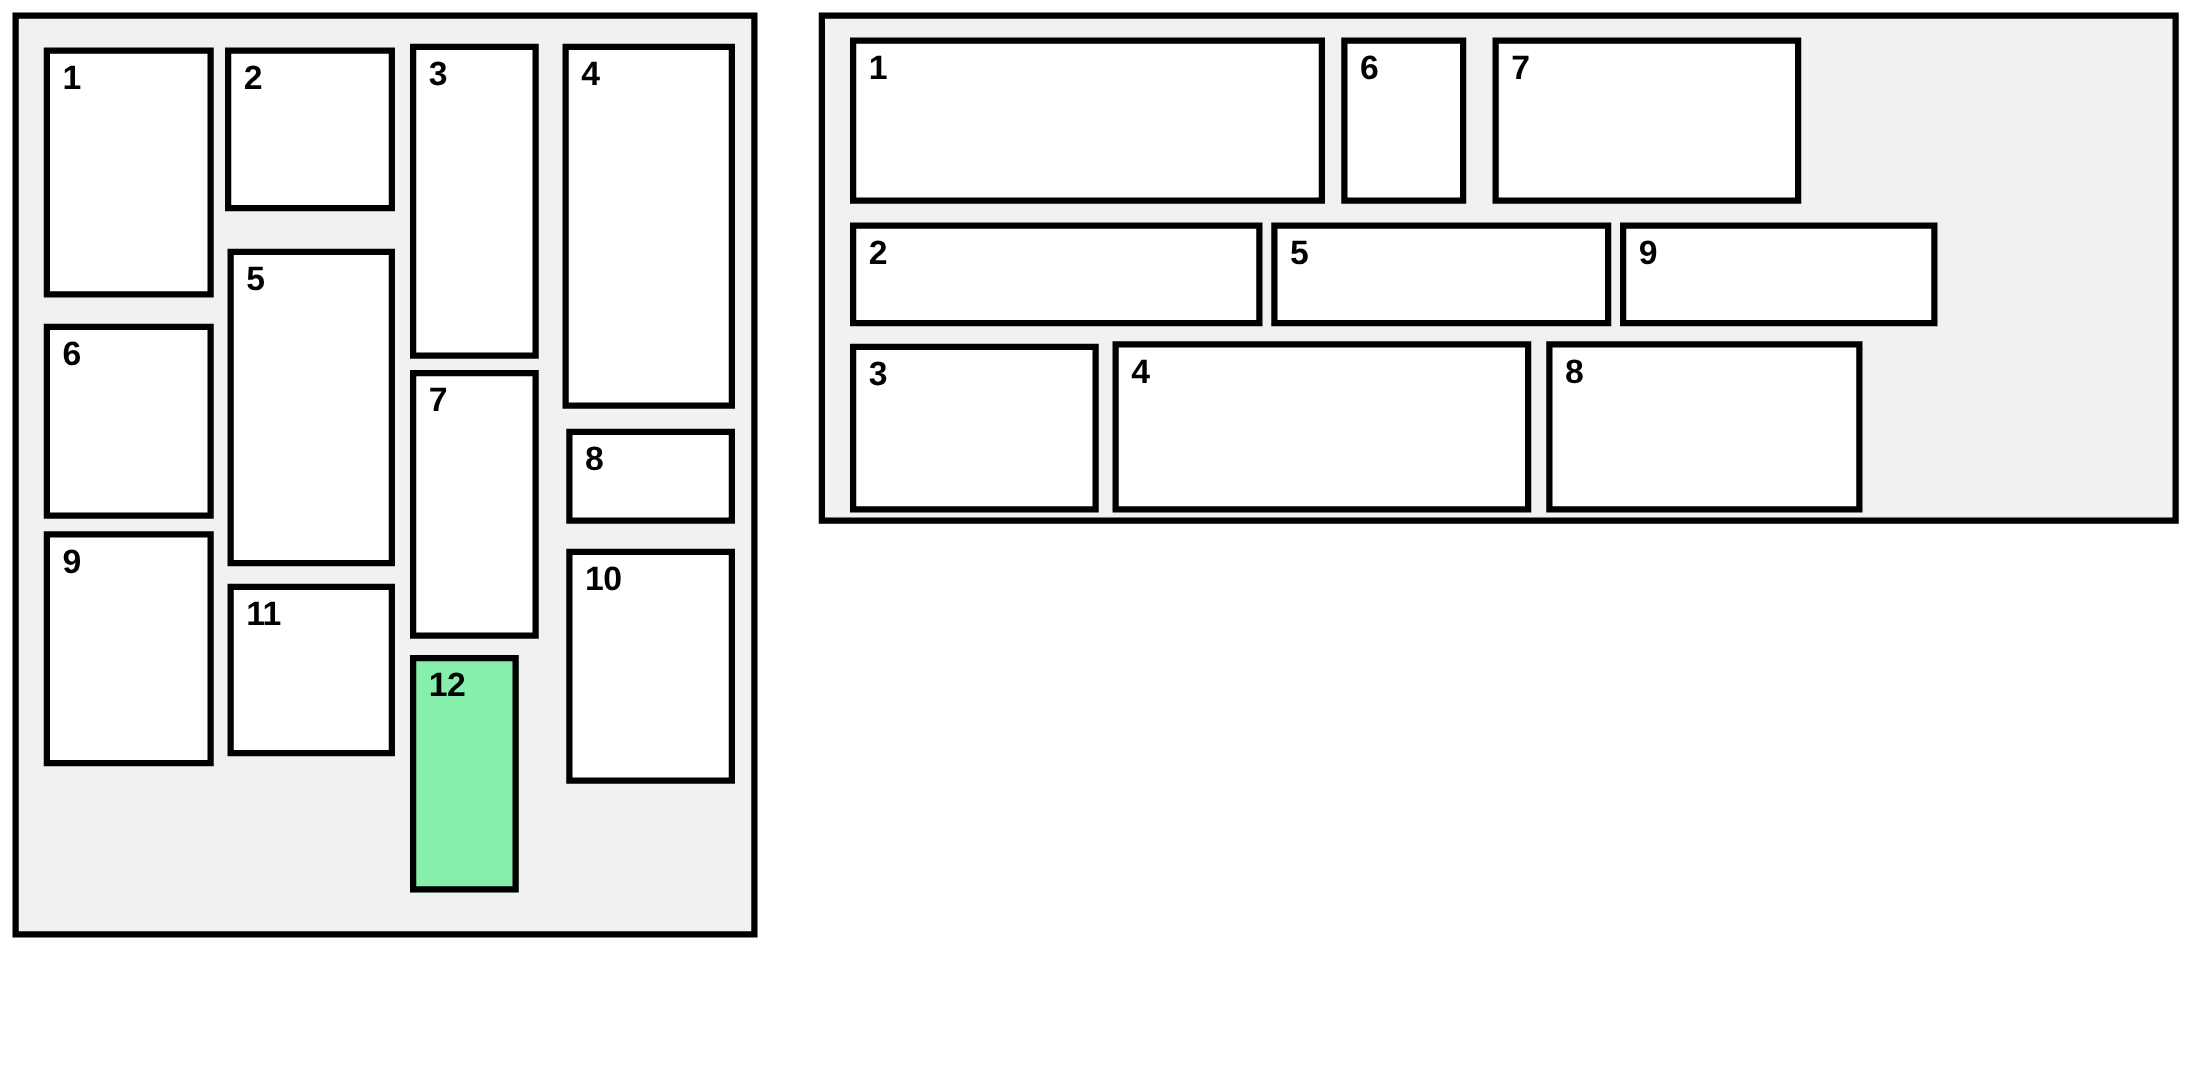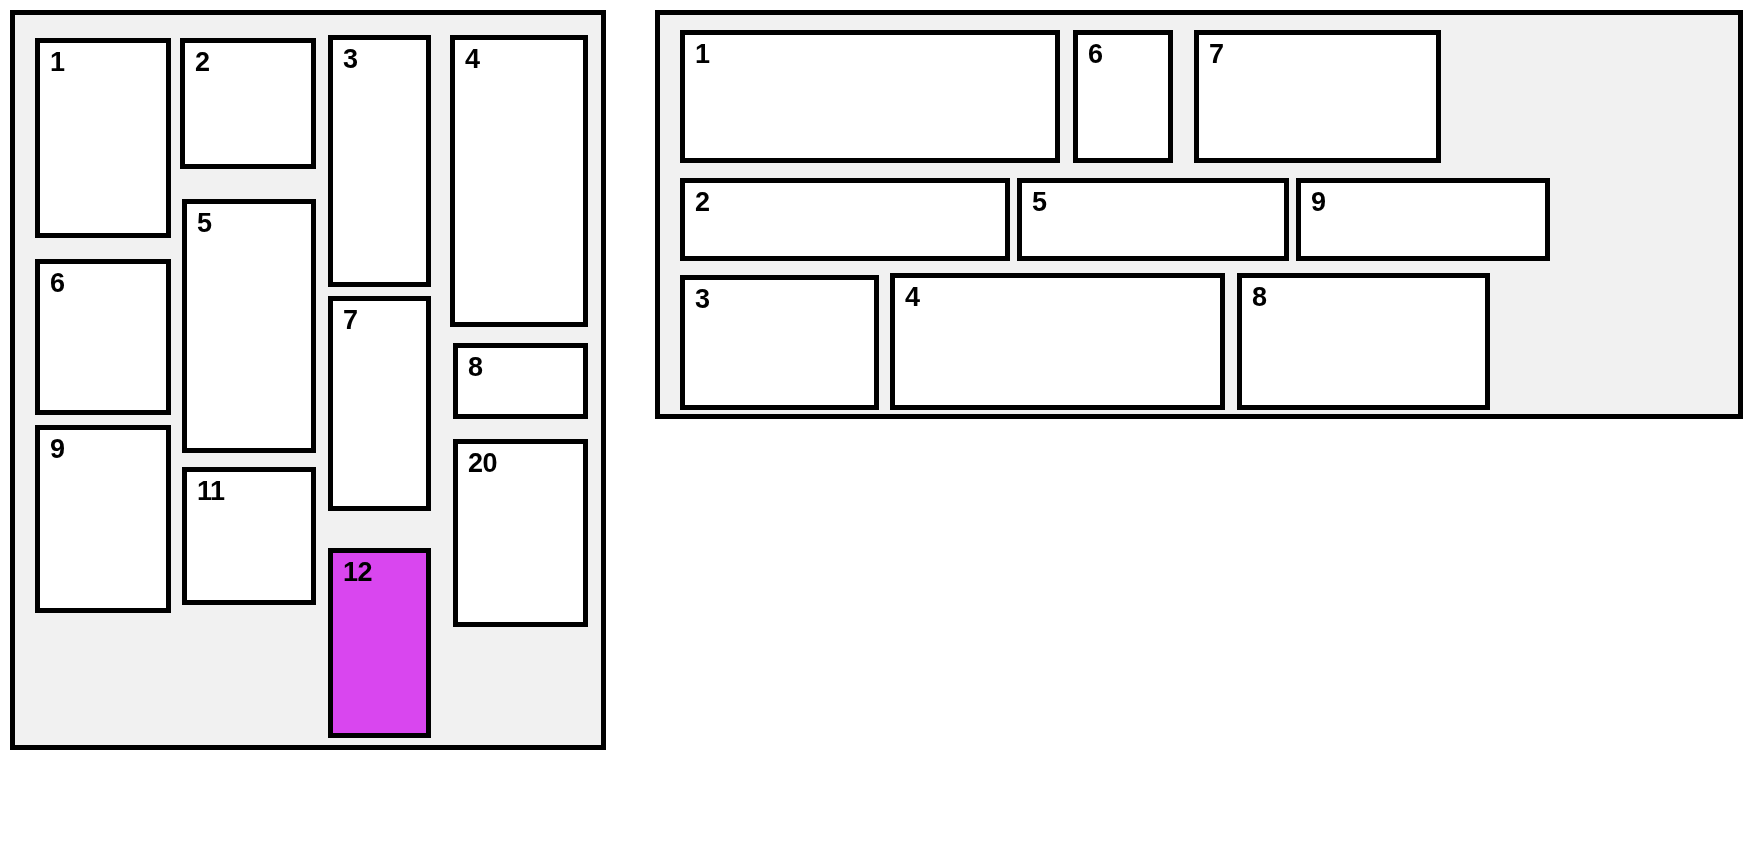--- a/index.html
+++ b/index.html
@@ -71,26 +71,26 @@
       <div class="box" style="left: 313px; top: 281px; width: 103px; height: 215px; background: rgb(255, 255, 255); border-color: rgb(0, 0, 0);">
         <span class="box-label">7</span>
       </div>
       <div class="box" style="left: 438px; top: 328px; width: 135px; height: 76px; background: rgb(255, 255, 255); border-color: rgb(0, 0, 0);">
         <span class="box-label">8</span>
       </div>
       <div class="box" style="left: 20px; top: 410px; width: 136px; height: 188px; background: rgb(255, 255, 255); border-color: rgb(0, 0, 0);">
         <span class="box-label">9</span>
       </div>
       <div class="box" style="left: 438px; top: 424px; width: 135px; height: 188px; background: rgb(255, 255, 255); border-color: rgb(0, 0, 0);">
-        <span class="box-label">20</span>
+        <span class="box-label">10</span>
       </div>
       <div class="box" style="left: 167px; top: 452px; width: 134px; height: 138px; background: rgb(255, 255, 255); border-color: rgb(0, 0, 0);">
         <span class="box-label">11</span>
       </div>
-      <div class="box" style="left: 313px; top: 533px; width: 103px; height: 190px; background: #d946ef; border-color: rgb(0, 0, 0);">
+      <div class="box" style="left: 313px; top: 509px; width: 87px; height: 190px; background: #86efac; border-color: rgb(0, 0, 0);">
         <span class="box-label">12</span>
       </div>
     </div>
     <div class="panel" style="left: 655px; top: 10px; width: 1088px; height: 409px; background: rgb(241, 241, 241); border-color: rgb(0, 0, 0);">
       <div class="box" style="left: 20px; top: 15px; width: 380px; height: 133px; background: rgb(255, 255, 255); border-color: rgb(0, 0, 0);">
         <span class="box-label">1</span>
       </div>
       <div class="box" style="left: 413px; top: 15px; width: 100px; height: 133px; background: rgb(255, 255, 255); border-color: rgb(0, 0, 0);">
         <span class="box-label">6</span>
       </div>

